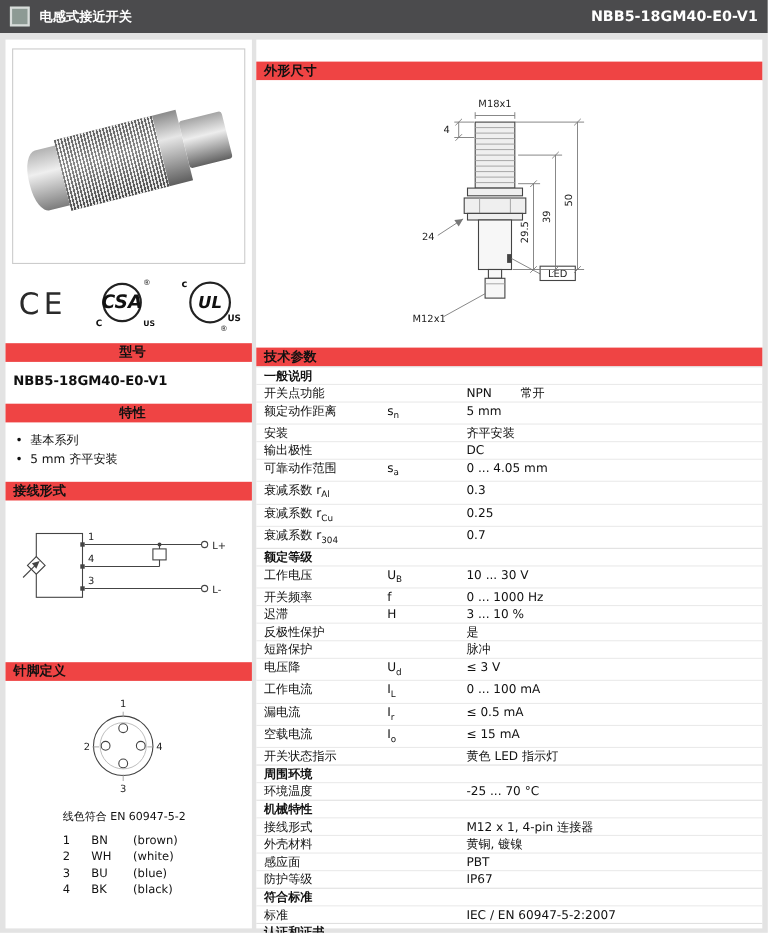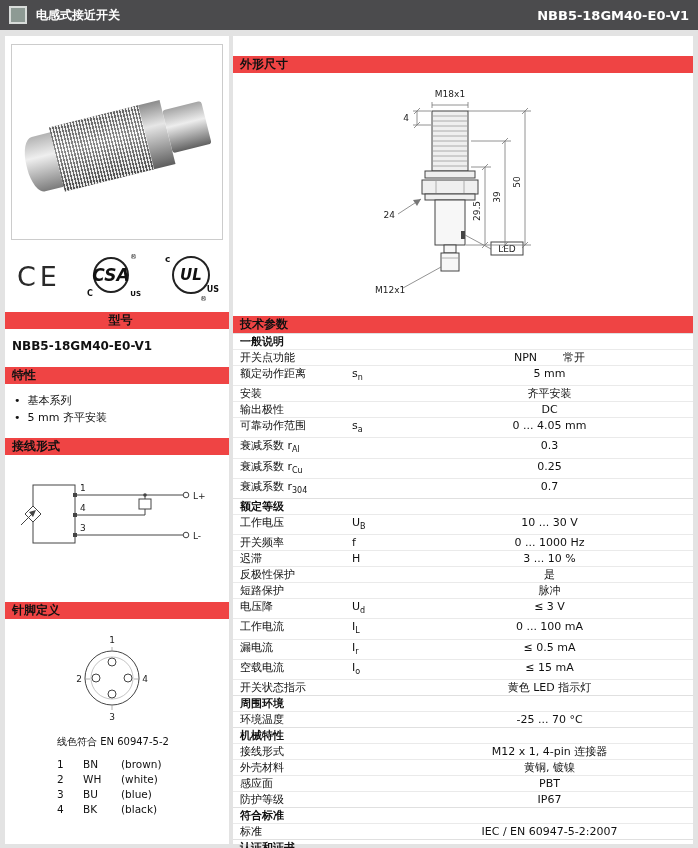--- a/index.html
+++ b/index.html
@@ -13,21 +13,21 @@
   .topbar { position:absolute; top:0; left:0; right:0; height:30px; background:#4b4b4d;
     display:flex; align-items:center; padding:0 9px; }
   .topbar-icon { width:18px; height:18px; background:#8d9a94; border:2px solid #d8dcda; margin-right:9px; flex:0 0 auto; }
   .topbar-title { color:#fff; font-weight:bold; font-size:12px; flex:1; }
   .topbar-model { color:#fff; font-weight:bold; font-size:13px; }
   
   .left-col  { position:absolute; top:36px; left:5px;  width:224px; bottom:4px; background:#fff; }
   .right-col { position:absolute; top:36px; left:233px; width:460px; bottom:4px; background:#fff; padding-top:20px; }
   .sec-bar { height:17px; line-height:17px; background:#ef4444; font-weight:bold; font-size:12px; padding-left:7px; }
   [data-name="section-model"]      { margin-top:12px;text-align:center; }
-  [data-name="section-features"]   { margin-top:8px; }
+  [data-name="section-features"]   { margin-top:8px;text-align:center; }
   [data-name="section-connection"] { margin-top:10px; }
   [data-name="section-pinout"]     { margin-top:38px; }
   
   .photo-box { margin:8px 6px 0 6px; height:196px; background:#fff; border:1px solid #ccc; position:relative; overflow:hidden; }
   .sensor { position:absolute; left:12px; top:66px; width:190px; height:66px; transform:rotate(-14deg); }
   .s-nose { position:absolute; left:0; top:5px; width:34px; height:56px; border-radius:12px 2px 2px 12px / 26px 2px 2px 26px;
     background:linear-gradient(180deg,#b3b3b3,#efefef 38%,#7c7c7c); }
   .s-threads { position:absolute; left:31px; top:0; width:92px; height:66px;
     background:repeating-linear-gradient(90deg, rgba(55,55,55,.55) 0 1.5px, rgba(250,250,250,.85) 1.5px 3px),
                linear-gradient(180deg,#9a9a9a,#f2f2f2 40%,#6d6d6d); }
@@ -72,21 +72,21 @@
   svg .thin { stroke:#9c9c9c; stroke-width:0.8; }
   svg .dim  { stroke:#777; stroke-width:0.8; fill:none; }
   svg .arrowhead { fill:#777; stroke:none; }
   svg .solid { fill:#444; stroke:none; }
   
   .spec-table { font-size:11px; }
   .sec-title { font-weight:bold; line-height:14px; border-top:1px solid #e0e0e0; padding:1px 0 0 7px; }
   .spec-row { display:flex; line-height:14px; border-top:1px solid #eaeaea; padding:1px 12px 0 0; }
   .c-label { flex:0 0 119px; padding-left:7px; white-space:nowrap; }
   .c-sym { flex:0 0 72px; }
-  .c-val { flex:1; padding-right:6px;text-align:center; }
+  .c-val { flex:1; padding-right:6px; }
   .v2 { margin-left:26px; }
   sub { font-size:8px; }
 </style>
 </head>
 <body>
 
 <header class="topbar" data-name="header-bar">
   <span class="topbar-icon" data-name="inductive-sensor-icon"></span>
   <span class="topbar-title" data-name="document-title">电感式接近开关</span>
   <span class="topbar-model" data-name="header-model-number">NBB5-18GM40-E0-V1</span>

